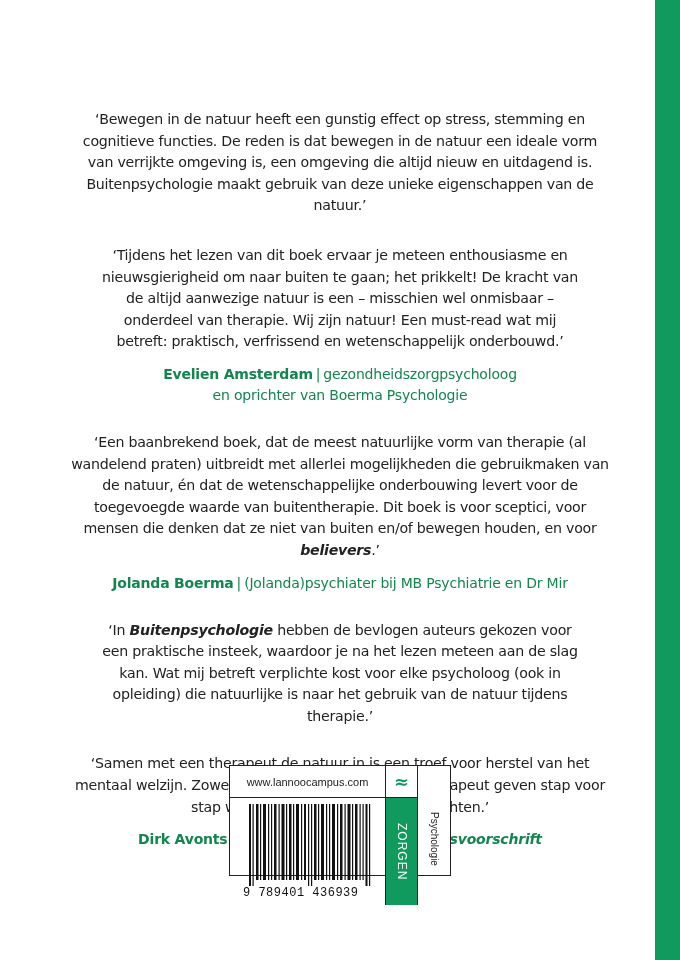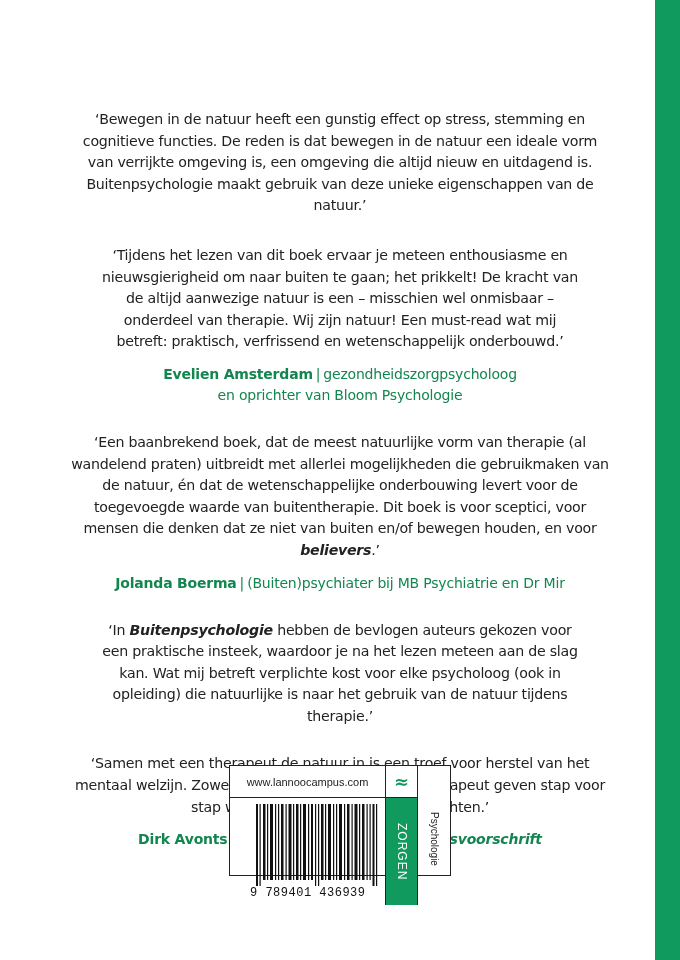--- a/index.html
+++ b/index.html
@@ -58,21 +58,21 @@
     writing-mode: vertical-rl; font-family: "Liberation Sans", sans-serif;
   }
   .bb-zorgen span { color: #fff; font-size: 12px; letter-spacing: 1px; }
   .bb-psych {
     position: absolute; left: 188px; top: 0; width: 32px; height: 139px;
     display: flex; align-items: flex-start; justify-content: center; padding-top: 46px;
     box-sizing: border-box;
   }
   .bb-psych span { color: #222; font-size: 10px; }
   .barcode {
-    position: absolute; left: 20px; top: 38px; width: 135px; height: 88px;
+    position: absolute; left: 13px; top: 38px; width: 135px; height: 88px;
   }
   .barcode-digits {
     position: absolute; left: 0; top: 82px; width: 148px;
     font-family: "Liberation Mono", monospace; font-size: 12px; color: #111;
     letter-spacing: 0.5px; background: transparent;
   }
 </style>
 </head>
 <body>
 
@@ -80,28 +80,28 @@
 
 <div class="quotes">
 
   <div class="quote-block">
     <p class="quote-text">‘Bewegen in de natuur heeft een gunstig effect op stress, stemming en cognitieve functies. De reden is dat bewegen in de natuur een ideale vorm van verrijkte omgeving is, een omgeving die altijd nieuw en uitdagend is. Buitenpsychologie maakt gebruik van deze unieke eigenschappen van de natuur.’</p>
   </div>
 
   <div class="quote-block" style="margin-top:28px;">
     <p class="quote-text" style="padding:0 26px;">‘Tijdens het lezen van dit boek ervaar je meteen enthousiasme en nieuwsgierigheid om naar buiten te gaan; het prikkelt! De kracht van de altijd aanwezige natuur is een – misschien wel onmisbaar – onderdeel van therapie. Wij zijn natuur! Een must-read wat mij betreft: praktisch, verfrissend en wetenschappelijk onderbouwd.’</p>
     <div class="attribution" style="padding:0 100px;">
-      <span class="attr-name">Evelien Amsterdam</span><span class="attr-sep">|</span><span class="attr-role">gezondheidszorgpsycholoog en oprichter van Bloom Psychologie</span>
+      <span class="attr-name">Evelien Amsterdam</span><span class="attr-sep">|</span><span class="attr-role">gezondheidszorgpsycholoog en oprichter van Boerma Psychologie</span>
     </div>
   </div>
 
   <div class="quote-block" style="margin-top:26px;">
     <p class="quote-text"><span>‘Een baanbrekend boek, dat de meest natuurlijke vorm van therapie (al wandelend praten) uitbreidt met allerlei mogelijkheden die gebruikmaken van de natuur, én dat de wetenschappelijke onderbouwing levert voor de toegevoegde waarde van buitentherapie. Dit boek is voor sceptici, voor mensen die denken dat ze niet van buiten en/of bewegen houden, en voor </span><em>believers</em><span>.’</span></p>
     <div class="attribution">
-      <span class="attr-name">Jolanda Boerma</span><span class="attr-sep">|</span><span class="attr-role">(Buiten)psychiater bij MB Psychiatrie en Dr Mir</span>
+      <span class="attr-name">Jolanda Boerma</span><span class="attr-sep">|</span><span class="attr-role">(Jolanda)psychiater bij MB Psychiatrie en Dr Mir</span>
     </div>
   </div>
 
   <div class="quote-block" style="margin-top:26px;">
     <p class="quote-text" style="padding:0 30px;"><span>‘In </span><em>Buitenpsychologie</em><span> hebben de bevlogen auteurs gekozen voor een praktische insteek, waardoor je na het lezen meteen aan de slag kan. Wat mij betreft verplichte kost voor elke psycholoog (ook in opleiding) die natuurlijke is naar het gebruik van de natuur tijdens therapie.’</span></p>
   </div>
 
   <div class="quote-block" style="margin-top:26px;">
     <p class="quote-text">‘Samen met een therapeut de natuur in is een troef voor herstel van het mentaal welzijn. Zowel de natuuromgeving als de therapeut geven stap voor stap weer energie en positieve gedachten.’</p>
     <div class="attribution">

